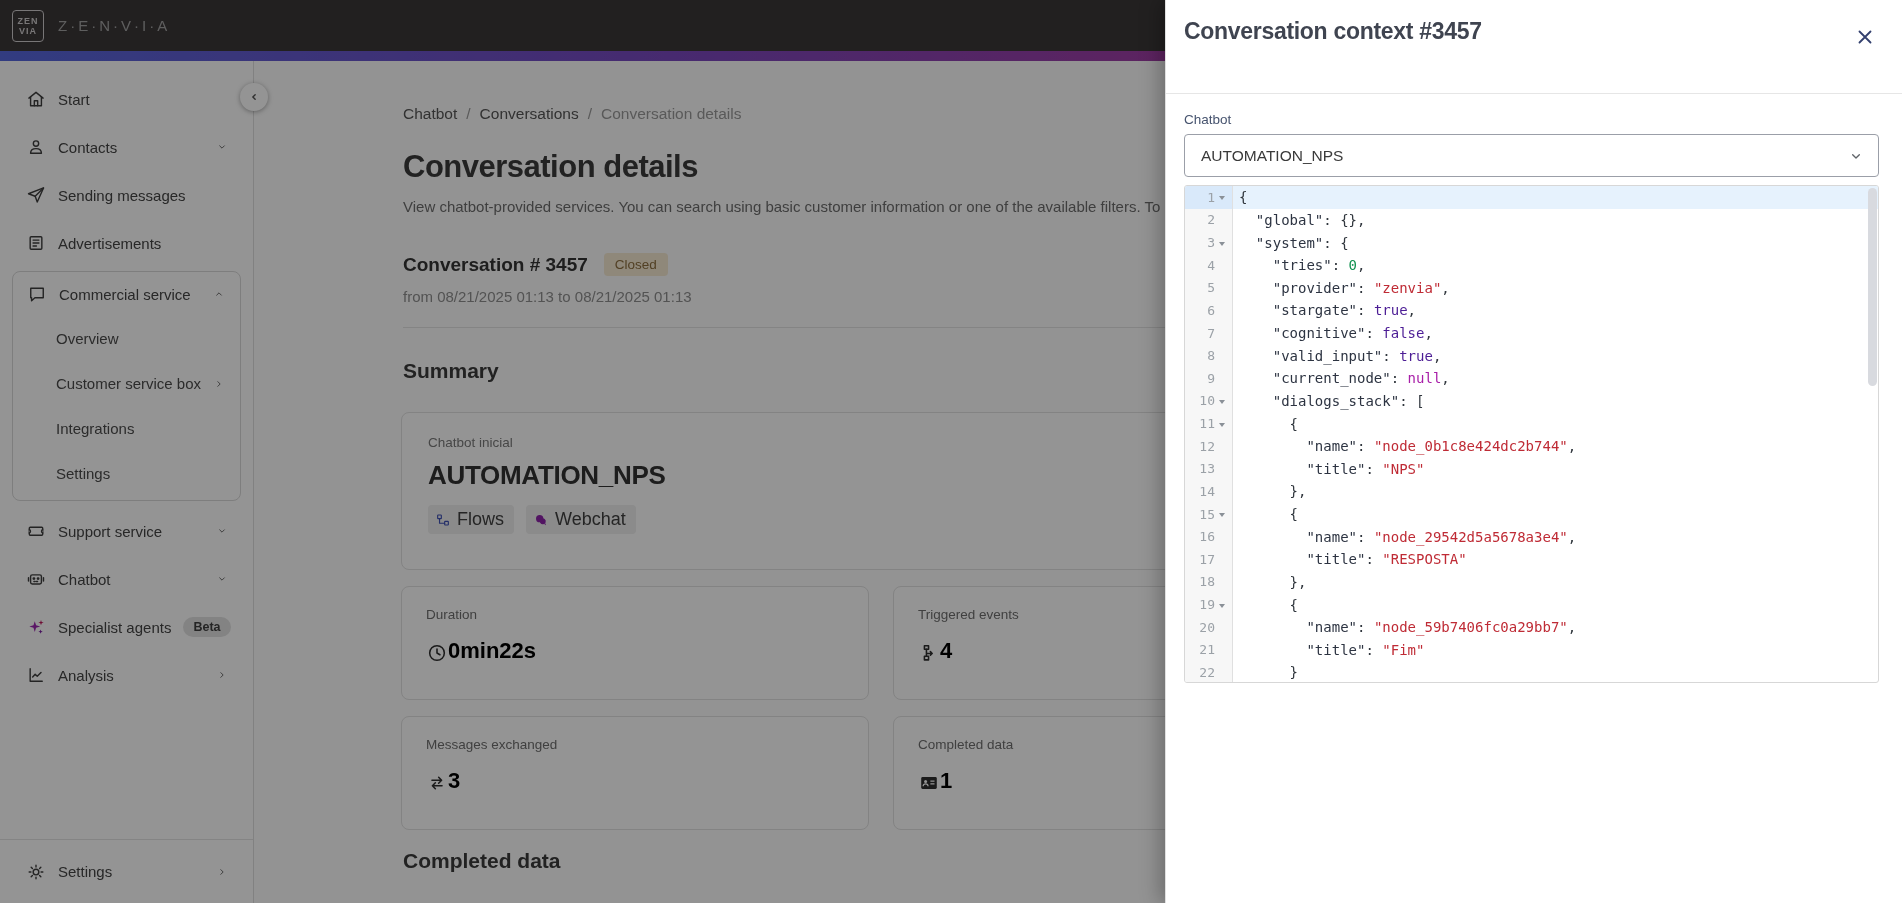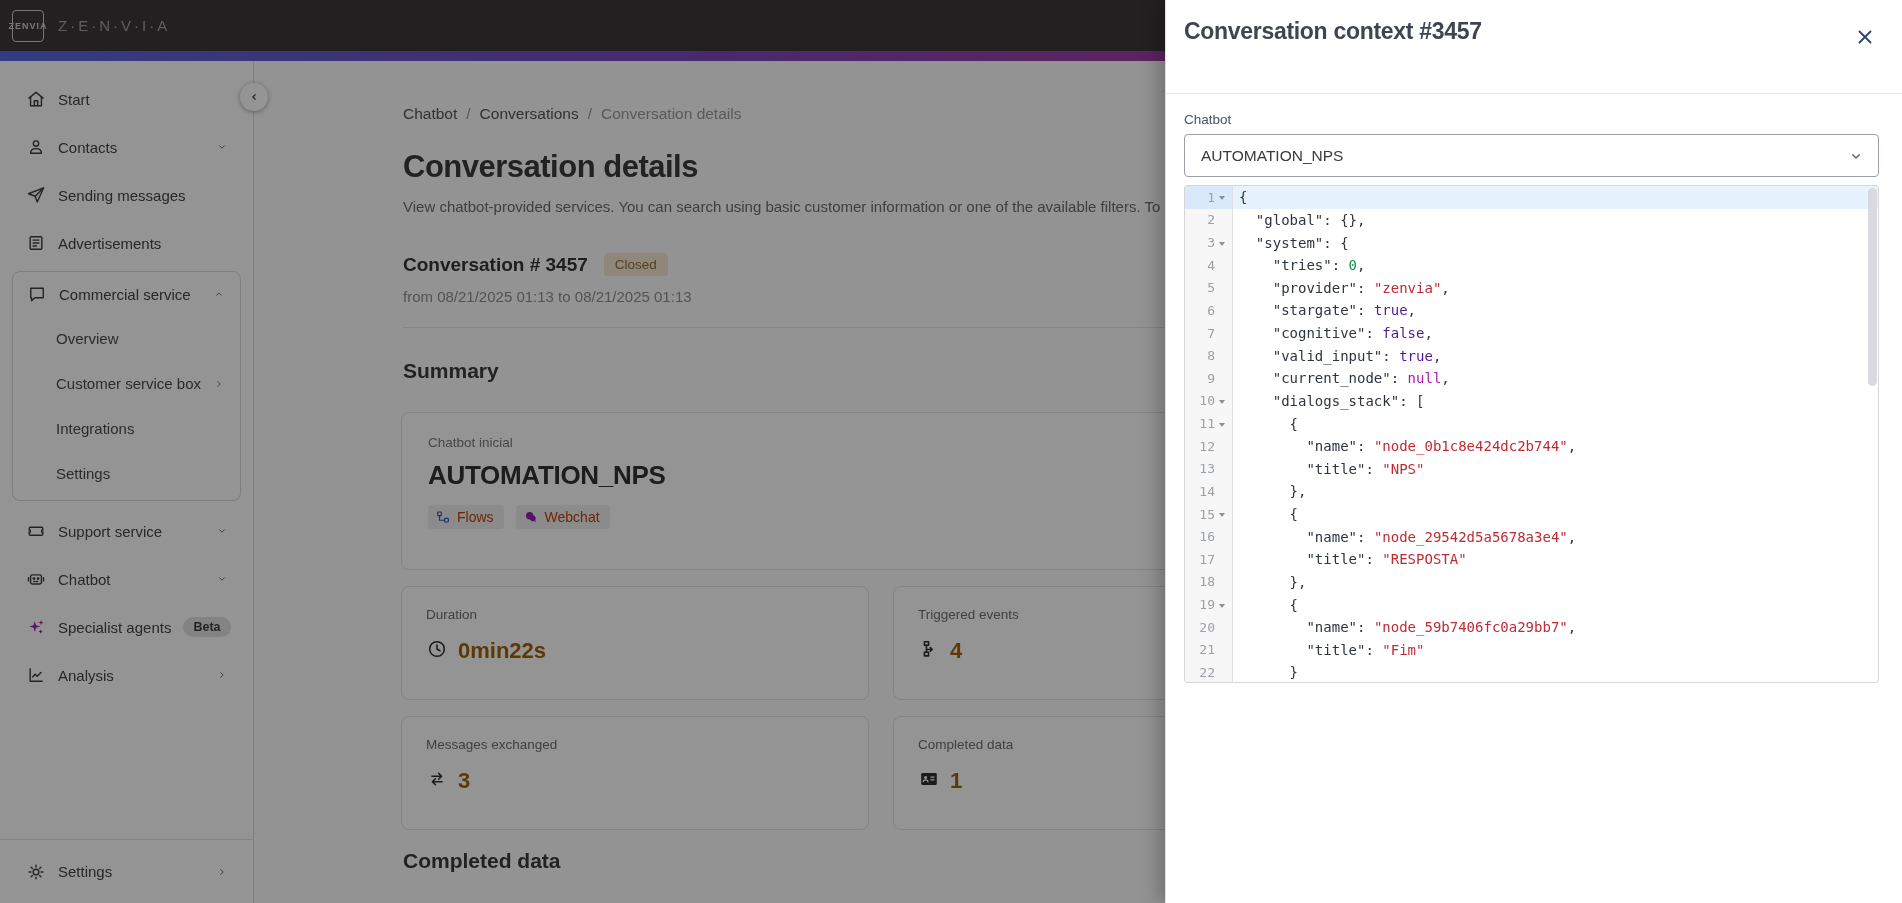--- a/index.html
+++ b/index.html
@@ -1,21 +1,21 @@
 <!DOCTYPE html>
 <html><head>
 <meta charset="utf-8">
 <style>
   * { margin:0; padding:0; box-sizing:border-box; }
   html,body { width:1902px; height:903px; overflow:hidden; }
   body { font-family:"Liberation Sans", sans-serif; background:#fff; position:relative; color:#3c3c3c; }
 
   
   .topbar { position:absolute; top:0; left:0; right:0; height:51px; background:#3b3738; display:flex; align-items:center; padding-left:12px; z-index:1; }
-  .logo-badge { width:32px; height:32px; border:1.6px solid #cfcccd; border-radius:4px; display:flex; flex-direction:row; align-items:center; justify-content:center; color:#cfcccd; font-size:9px; font-weight:bold; letter-spacing:1px; line-height:10px; }
+  .logo-badge { width:32px; height:32px; border:1.6px solid #cfcccd; border-radius:4px; display:flex; flex-direction:column; align-items:center; justify-content:center; color:#cfcccd; font-size:9px; font-weight:bold; letter-spacing:1px; line-height:10px; }
   .logo-word { margin-left:14px; color:#a3a3a3; font-size:15px; letter-spacing:3px; font-weight:400; }
   .grad-bar { position:absolute; top:51px; left:0; right:0; height:10px; z-index:1;
     background:linear-gradient(90deg,#5668dd 0%,#7a49c0 35%,#aa3a9e 68%,#d63384 100%); }
 
   
   .sidebar { position:absolute; top:61px; left:0; bottom:0; width:254px; background:#fff; border-right:1px solid #dedede; padding-top:14px; z-index:1; }
   .side-row { height:48px; display:flex; align-items:center; padding-left:26px; font-size:15px; color:#454545; cursor:pointer; }
   .side-row .ic { width:20px; height:20px; margin-right:12px; color:#3f3f3f; flex:none; display:flex; }
   .side-row .chev { margin-left:auto; margin-right:24px; width:14px; height:14px; color:#6b6b6b; display:flex; }
   .side-group { margin:4px 12px 6px 12px; border:1px solid #d9d9d9; border-radius:8px; padding-bottom:4px; }
@@ -40,26 +40,26 @@
   .status-badge { background:#f6ead2; color:#8d6f3f; font-size:13.5px; border-radius:4px; padding:4px 11px; }
   .conv-period { position:absolute; left:149px; top:227px; font-size:15px; color:#8f8f8f; }
   .hdiv { position:absolute; left:149px; right:0; top:266px; height:1px; background:#e4e4e4; }
   .sec-heading { font-size:21px; font-weight:700; color:#3b3b3b; }
   .summary-h { position:absolute; left:149px; top:298px; }
   .completed-h { position:absolute; left:149px; top:788px; }
   .chatbot-card { position:absolute; left:147px; top:351px; width:1240px; height:158px; background:#fff; border:1px solid #e2e2e2; border-radius:8px; padding:22px 26px; }
   .cc-label { font-size:13.5px; color:#7a7a7a; }
   .cc-name { font-size:26px; font-weight:700; color:#323232; margin-top:10px; letter-spacing:-0.3px; }
   .cc-tags { display:flex; gap:12px; margin-top:14px; }
-  .tag-chip { background:#efefef; border-radius:4px; padding:4px 10px 4px 7px; font-size:14px; color:#c2410c; display:flex; align-items:center; gap:6px; }
+  .tag-chip { background:#efefef; border-radius:4px; padding:4px 10px 4px 7px; font-size:18px; color:#404040; display:flex; align-items:center; gap:6px; }
   .tag-chip .ic { width:16px; height:16px; display:flex; }
   .stats-grid { position:absolute; left:147px; top:525px; width:1240px; display:grid; grid-template-columns:468px 468px; gap:16px 24px; }
   .stat-card { height:114px; background:#fff; border:1px solid #e2e2e2; border-radius:8px; padding:20px 24px; }
   .stat-label { font-size:13.5px; color:#6f6f6f; }
-  .stat-val { display:flex; align-items:flex-start; gap:10px; margin-top:16px; font-size:22px; font-weight:700; color:#a16207; }
+  .stat-val { display:flex; align-items:flex-end; margin-top:16px; font-size:22px; font-weight:700; color:#000000; }
   .stat-val .ic { width:22px; height:22px; display:flex; color:#2f2f2f; }
 
   
   .overlay { position:absolute; inset:0; background:rgba(0,0,0,0.42); z-index:50; }
 
   
   .drawer { position:absolute; top:0; right:0; width:737px; height:903px; background:#fff; z-index:60; box-shadow:-6px 0 18px rgba(0,0,0,.25); border-left:1px solid #e0e0e0; }
   .drawer-head { position:relative; height:94px; border-bottom:1px solid #e6e6e6; }
   .drawer-title { position:absolute; left:18px; top:18px; font-size:23px; font-weight:700; color:#3f4450; letter-spacing:-0.3px; }
   .drawer-close { position:absolute; right:26px; top:26px; width:22px; height:22px; color:#33406e; cursor:pointer; display:flex; }

